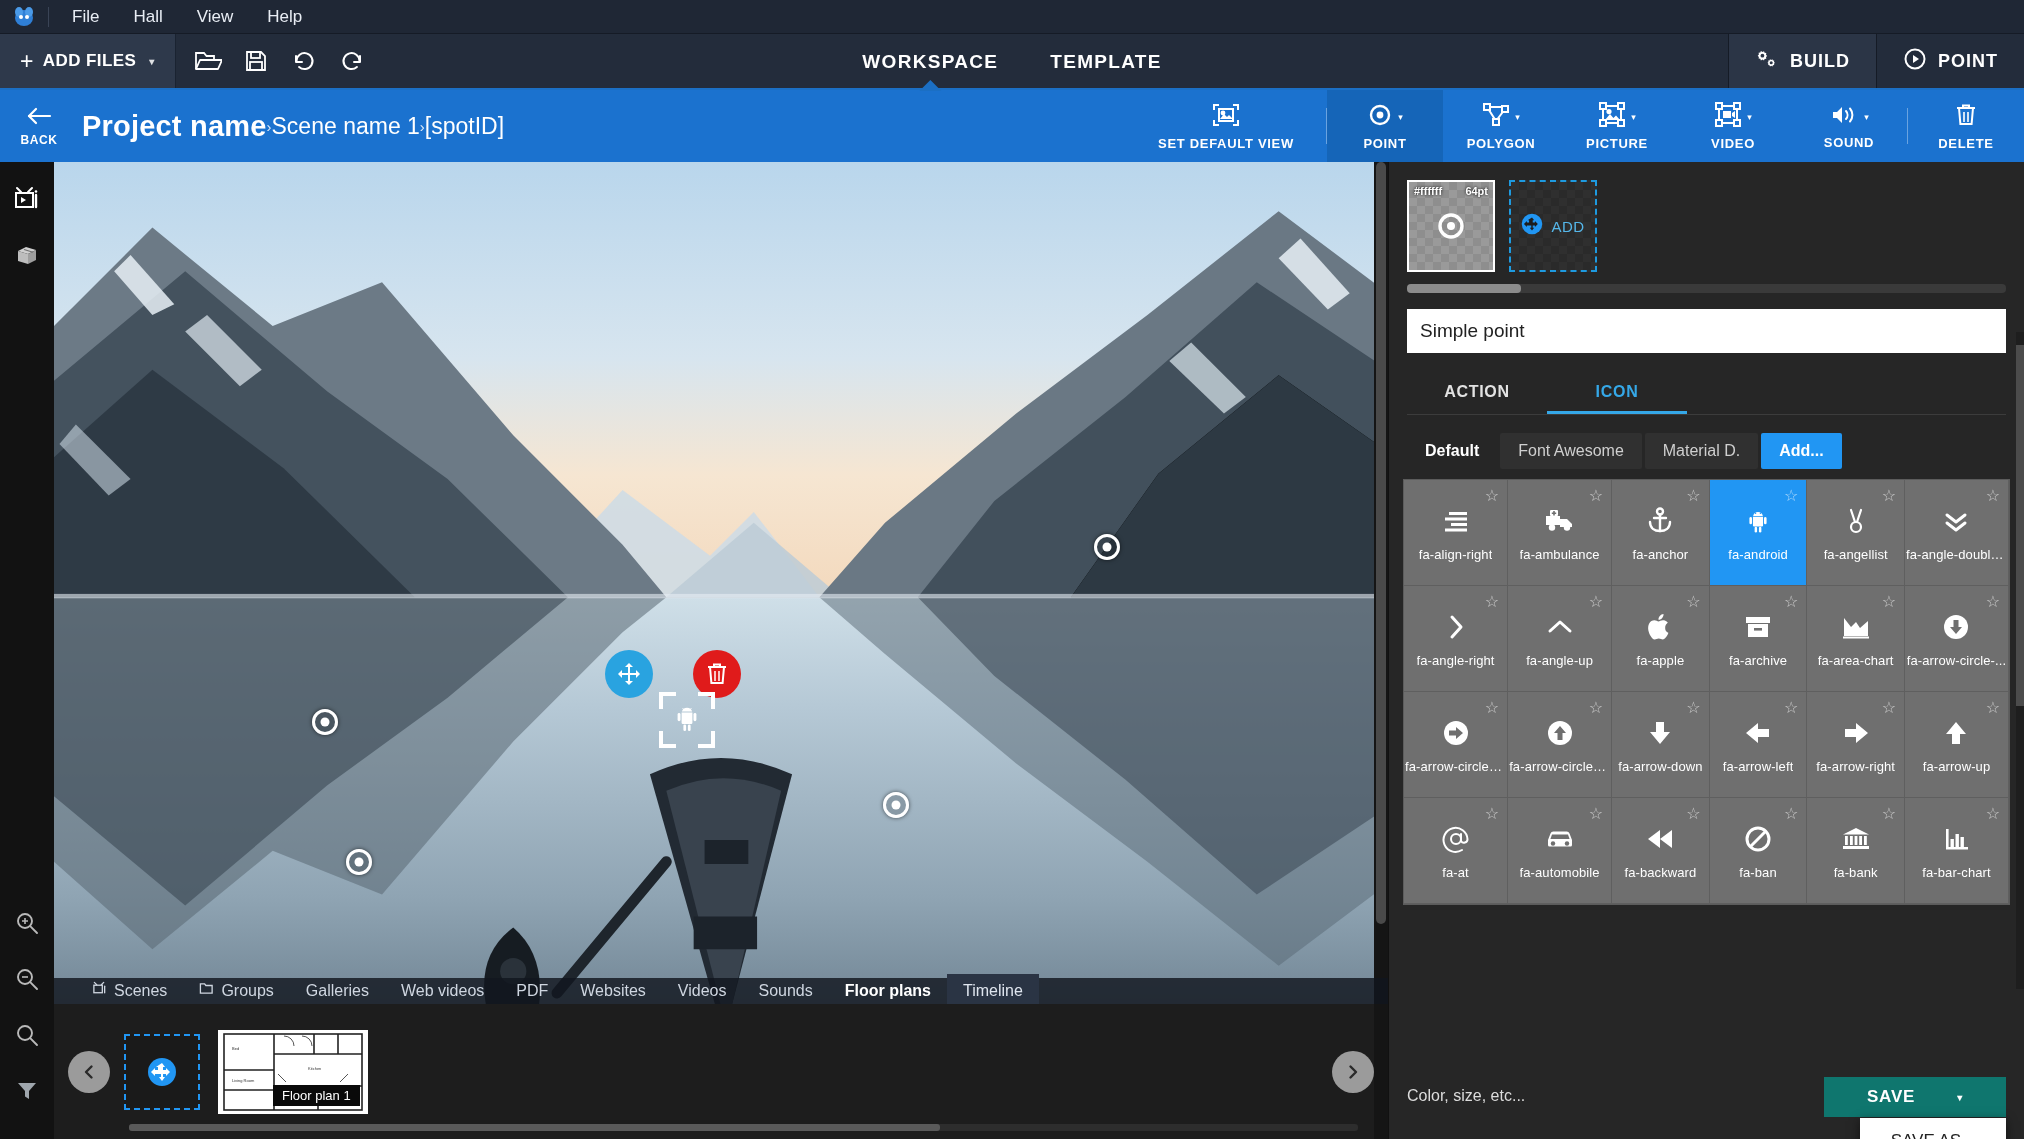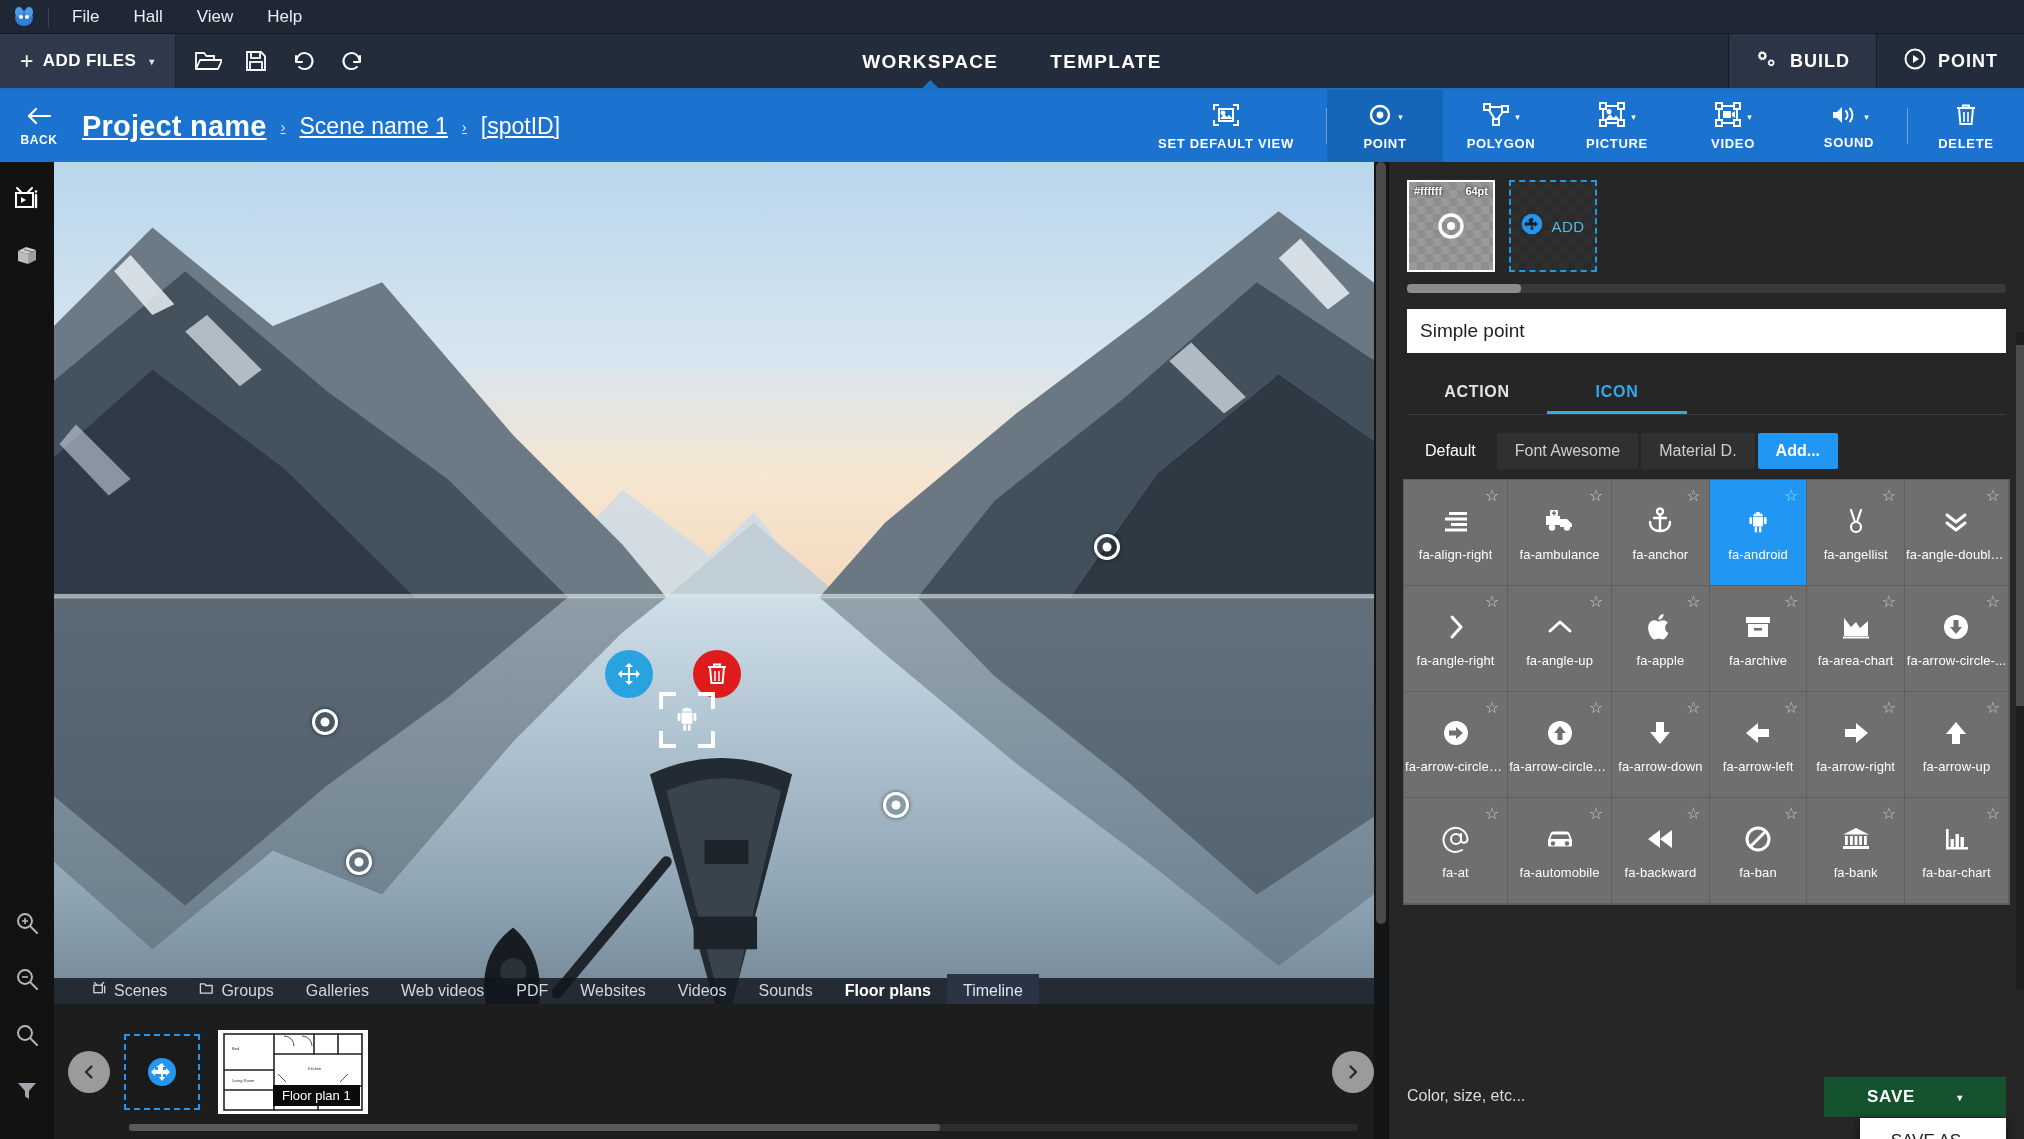--- a/index.html
+++ b/index.html
@@ -42,21 +42,21 @@
   .raction.build { background:#2b3purple; }
   .raction.build { background:#2b3546; border-left:1px solid #151b26; }
   .raction.play { border-left:1px solid #151b26; }
 
   
   .bluebar { height:72px; background:#1b72cf; display:flex; align-items:stretch;
     flex:0 0 72px; color:#fff; }
   .bb-back { width:78px; display:flex; flex-direction:column; align-items:center;
     justify-content:center; gap:2px; cursor:pointer; }
   .bb-back .lbl { font-size:12px; font-weight:bold; letter-spacing:.6px; }
-  .breadcrumb { display:flex; align-items:center; gap:14px; padding-left:4px;text-decoration:underline; }
+  .breadcrumb { display:flex; align-items:center; padding-left:4px; }
   .bc-main { font-size:29px; font-weight:bold; letter-spacing:.2px; }
   .bc-sep { font-size:15px; opacity:.85; }
   .bc-scene { font-size:23px; }
   .bc-spot { font-size:23px; }
   .bb-right { margin-left:auto; display:flex; align-items:stretch; }
   .bb-tool { width:116px; display:flex; flex-direction:column; align-items:center;
     justify-content:center; gap:4px; cursor:pointer; position:relative; }
   .bb-tool.active { background:#1565b8; }
   .bb-tool .lbl { font-size:13px; font-weight:bold; letter-spacing:.7px; }
   .bb-tool .iconrow { display:flex; align-items:center; gap:5px; }
@@ -152,21 +152,21 @@
   .name-input { margin:16px 18px 0 18px; height:44px; background:#fff; color:#222;
     display:flex; align-items:center; padding:0 13px; font-size:19px; cursor:text; }
 
   .rp-tabs { margin:18px 18px 0 18px; display:flex; border-bottom:1px solid #3c3c3c; }
   .rp-tab { flex:0 0 auto; width:140px; text-align:center; padding:12px 0 13px 0;
     font-size:16px; font-weight:bold; letter-spacing:.7px; color:#e3e3e3; cursor:pointer; }
   .rp-tab.active { color:#35a8e8; box-shadow:inset 0 -3px 0 #35a8e8; }
 
   .src-tabs { display:flex; align-items:center; gap:3px; padding:18px 18px 0 18px; }
   .src-tab { padding:9px 18px; font-size:16px; color:#cfcfcf; cursor:pointer; border-radius:2px; }
-  .src-tab.sel { color:#fff; font-weight:normal; }
+  .src-tab.sel { color:#fff; font-weight:bold; }
   .src-tab.alt { background:#303030; }
   .src-tab.add { background:#2196f3; color:#fff; font-weight:bold; }
 
   .search-bar { margin:14px 14px 0 14px; height:42px; background:#fff; display:flex;
     align-items:center; gap:12px; padding:0 15px; cursor:text; }
   .search-bar .ph { color:#9a9a9a; font-size:16px; }
 
   .icon-grid { margin:10px 14px 0 14px; display:grid; grid-template-columns:repeat(6,1fr);
     background:#6f6f6f; border:1px solid #5c5c5c; overflow:hidden; }
   .icell { position:relative; height:106px; border-right:1px solid #5f5f5f;
@@ -176,21 +176,21 @@
   .icell .glyph { height:36px; display:flex; align-items:center; justify-content:center;
     color:#fff; font-size:30px; }
   .icell .nm { color:#fff; font-size:13px; letter-spacing:.1px; max-width:98%;
     overflow:hidden; text-overflow:ellipsis; white-space:nowrap; text-align:left; }
   .icell .star { position:absolute; top:6px; right:8px; color:rgba(255,255,255,.62); font-size:16px; }
 
   .rp-footer { margin-top:auto; padding:0 18px 22px 18px; display:flex; align-items:flex-start;
     position:relative; }
   .footer-note { color:#dcdcdc; font-size:16px; padding-top:10px; }
   .save-wrap { margin-left:auto; position:relative; }
-  .save-btn { width:182px; height:40px; background:#14532d; color:#fff; font-size:17px;
+  .save-btn { width:182px; height:40px; background:#0f766e; color:#fff; font-size:17px;
     font-weight:bold; letter-spacing:.8px; display:flex; align-items:center;
     justify-content:center; gap:42px; cursor:pointer; }
   .save-btn .car { font-size:10px; }
   .save-menu { position:absolute; right:0; top:41px; width:146px; background:#fff;
     box-shadow:0 3px 10px rgba(0,0,0,.55); }
   .save-menu .mi { padding:13px 0; text-align:center; color:#222; font-size:17px; cursor:pointer; }
   .rp-vscroll { position:absolute; right:0; top:170px; bottom:150px; width:8px; background:#1e1e1e; }
   .rp-vscroll .thumb { position:absolute; top:2%; width:8px; height:55%; background:#4c4c4c; }
 </style>
 </head>

